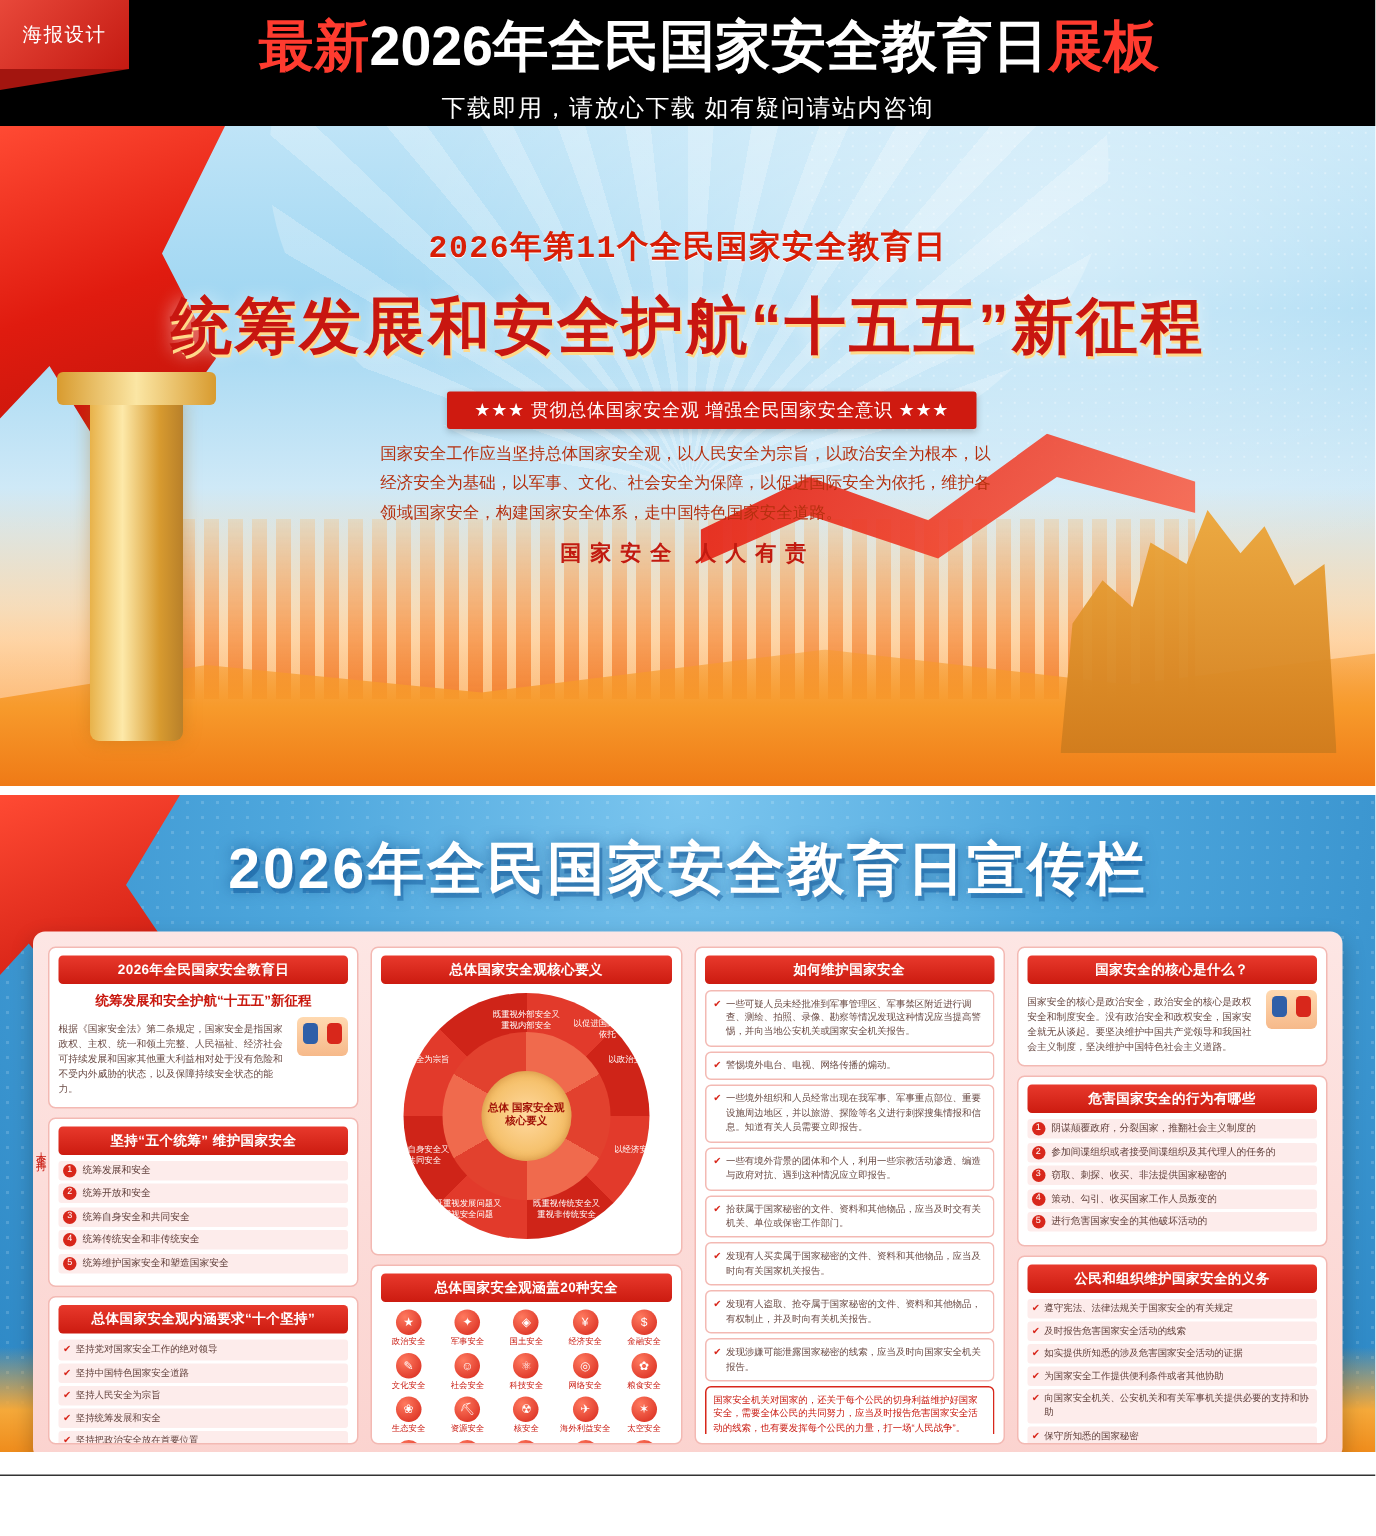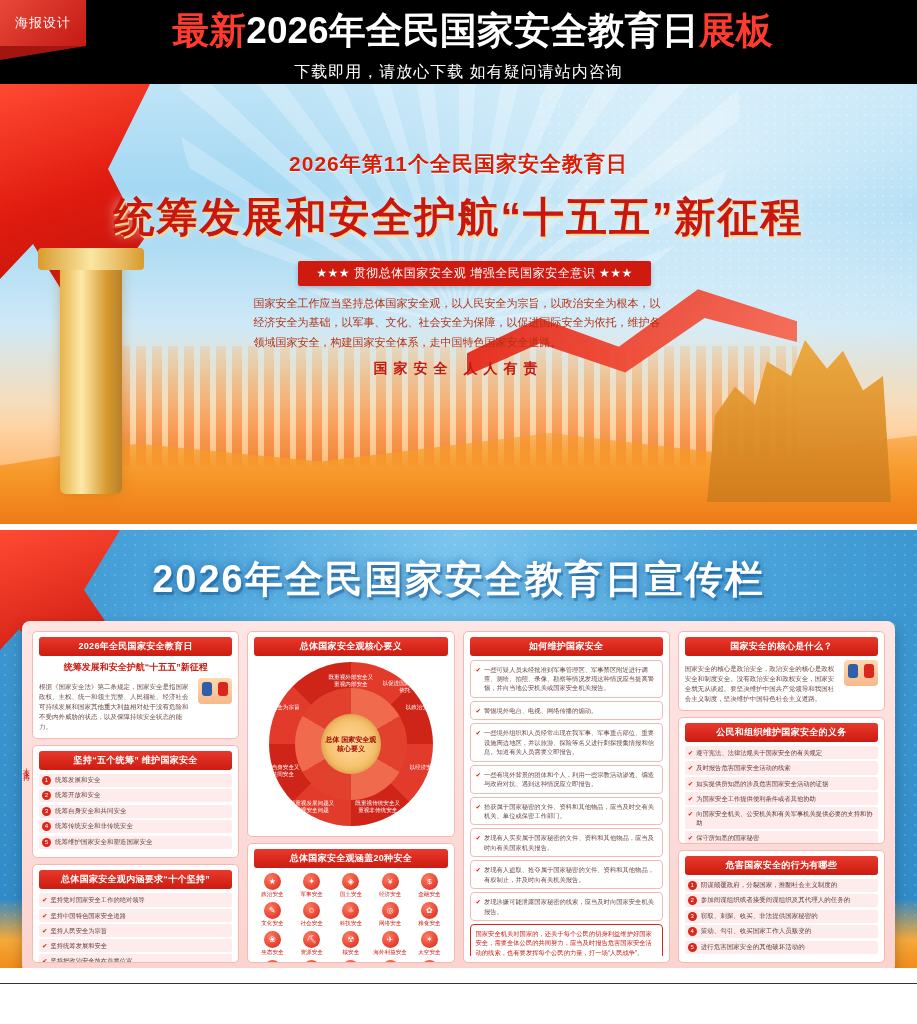--- a/index.html
+++ b/index.html
@@ -110,20 +110,21 @@
     clip-path: polygon(0 62%, 22% 40%, 46% 58%, 70% 22%, 100% 42%, 100% 55%, 72% 40%, 48% 74%, 22% 56%, 0 76%);
   }
 
   .p1-head{
     position:relative; z-index:3; text-align:center; padding-top: 66px;
   }
   .p1-sub{
     display:inline-block; color:#d81e06; font-size:21px; font-weight:bold;
     letter-spacing:1px;
     text-shadow: 0 1px 0 #fff;
+    font-family: Liberation Mono, monospace;
   }
   .p1-main{
     margin-top:12px; font-size: 41px; font-weight: bold; color:#c81610;
     letter-spacing:2px;
     text-shadow: 1px 2px 0 #ffd98a, 0 0 12px rgba(255,255,255,.6);
   }
   .p1-panel{
     position:relative; z-index:3; width: 430px; margin: 16px auto 0;
     text-align:center;
   }
@@ -570,20 +571,46 @@
           <div class="card">
             <div class="card-hd">国家安全的核心是什么？</div>
             <div class="card-flex" style="margin-top:4px;">
               <div style="flex:1;">
                 <div class="p-txt">国家安全的核心是政治安全，政治安全的核心是政权安全和制度安全。没有政治安全和政权安全，国家安全就无从谈起。要坚决维护中国共产党领导和我国社会主义制度，坚决维护中国特色社会主义道路。</div>
               </div>
               <div class="mascot"></div>
             </div>
           </div>
 
+          <div class="card">
+            <div class="card-hd">危害国家安全的行为有哪些</div>
+            <div class="numlist">
+              <div class="numrow">
+                  <span class="num">1</span>
+                  <span class="t">阴谋颠覆政府，分裂国家，推翻社会主义制度的</span>
+                </div>
+              <div class="numrow">
+                  <span class="num">2</span>
+                  <span class="t">参加间谍组织或者接受间谍组织及其代理人的任务的</span>
+                </div>
+              <div class="numrow">
+                  <span class="num">3</span>
+                  <span class="t">窃取、刺探、收买、非法提供国家秘密的</span>
+                </div>
+              <div class="numrow">
+                  <span class="num">4</span>
+                  <span class="t">策动、勾引、收买国家工作人员叛变的</span>
+                </div>
+              <div class="numrow">
+                  <span class="num">5</span>
+                  <span class="t">进行危害国家安全的其他破坏活动的</span>
+                </div>
+            </div>
+          </div>
+
           <div class="card" style="flex:1;">
             <div class="card-hd">公民和组织维护国家安全的义务</div>
             <div class="ticklist">
               <div class="tickrow">
                   <span class="tick">✔</span>
                   <span class="t">遵守宪法、法律法规关于国家安全的有关规定</span>
                 </div>
               <div class="tickrow">
                   <span class="tick">✔</span>
                   <span class="t">及时报告危害国家安全活动的线索</span>
@@ -601,46 +628,20 @@
                   <span class="t">向国家安全机关、公安机关和有关军事机关提供必要的支持和协助</span>
                 </div>
               <div class="tickrow">
                   <span class="tick">✔</span>
                   <span class="t">保守所知悉的国家秘密</span>
                 </div>
 
             </div>
 
           </div>
-
-          <div class="card">
-            <div class="card-hd">危害国家安全的行为有哪些</div>
-            <div class="numlist">
-              <div class="numrow">
-                  <span class="num">1</span>
-                  <span class="t">阴谋颠覆政府，分裂国家，推翻社会主义制度的</span>
-                </div>
-              <div class="numrow">
-                  <span class="num">2</span>
-                  <span class="t">参加间谍组织或者接受间谍组织及其代理人的任务的</span>
-                </div>
-              <div class="numrow">
-                  <span class="num">3</span>
-                  <span class="t">窃取、刺探、收买、非法提供国家秘密的</span>
-                </div>
-              <div class="numrow">
-                  <span class="num">4</span>
-                  <span class="t">策动、勾引、收买国家工作人员叛变的</span>
-                </div>
-              <div class="numrow">
-                  <span class="num">5</span>
-                  <span class="t">进行危害国家安全的其他破坏活动的</span>
-                </div>
-            </div>
-          </div>
         </div>
 
       </div>
     </div>
   </div>
 
   <div class="footer-topline"></div>
 
 </div>
 

